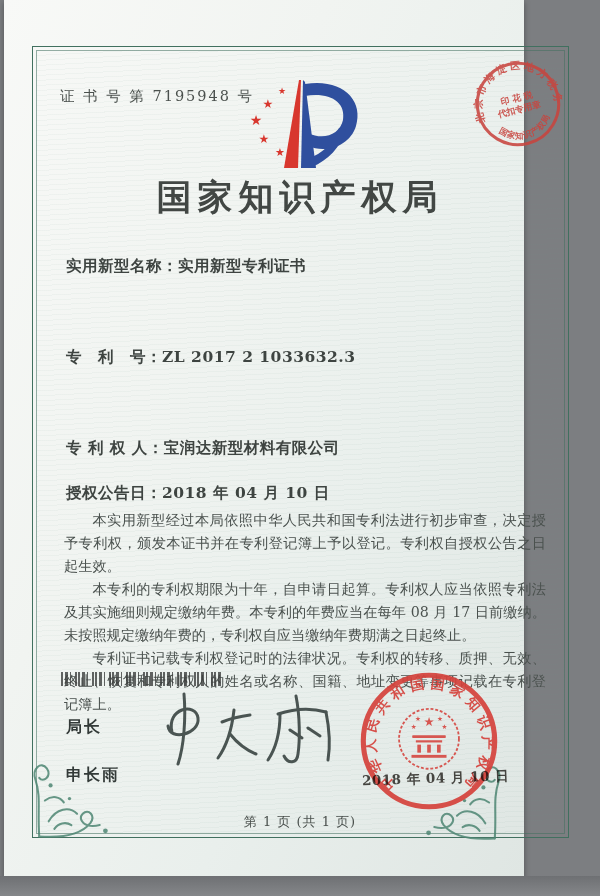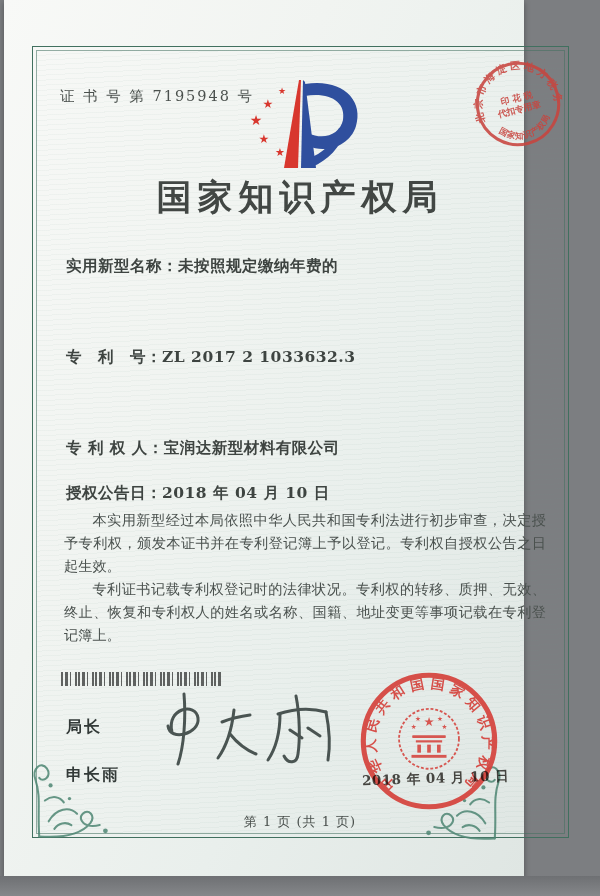--- a/index.html
+++ b/index.html
@@ -160,34 +160,35 @@
       <text font-size="11" fill="#c8453f" font-weight="bold">
         <textPath href="#ts-bot" startOffset="1" textLength="80">国家知识产权局</textPath>
       </text>
       <text x="60" y="56" text-anchor="middle" font-size="11.5" fill="#c8453f" font-weight="bold">印 花 税</text>
       <text x="60" y="71" text-anchor="middle" font-size="11.5" fill="#c8453f" font-weight="bold">代扣专用章</text>
     </svg>
 
     <div class="title">国家知识产权局</div>
 
     <div class="field-row" style="top:256px">
-      <span class="lbl">实用新型名称：</span><span class="val">未按照规定缴纳年费的</span>
+      <span class="lbl">实用新型名称：</span><span class="val">实用新型专利证书</span>
     </div>
     <div class="field-row" style="top:347px">
       <span class="lbl">专　利　号：</span><span class="val">ZL 2017 2 1033632.3</span>
     </div>
     <div class="field-row" style="top:438px">
       <span class="lbl">专 利 权 人：</span><span class="val">宝润达新型材料有限公司</span>
     </div>
     <div class="field-row" style="top:483px">
       <span class="lbl">授权公告日：</span><span class="val">2018 年 04 月 10 日</span>
     </div>
 
     <div class="paragraphs">
       <p>本实用新型经过本局依照中华人民共和国专利法进行初步审查，决定授予专利权，颁发本证书并在专利登记簿上予以登记。专利权自授权公告之日起生效。</p>
+      <p>本专利的专利权期限为十年，自申请日起算。专利权人应当依照专利法及其实施细则规定缴纳年费。本专利的年费应当在每年 08 月 17 日前缴纳。未按照规定缴纳年费的，专利权自应当缴纳年费期满之日起终止。</p>
       <p>专利证书记载专利权登记时的法律状况。专利权的转移、质押、无效、终止、恢复和专利权人的姓名或名称、国籍、地址变更等事项记载在专利登记簿上。</p>
     </div>
 
     <div class="barcode"></div>
 
     <div class="signer">
       <span>局长</span>
       <span class="name">申长雨</span>
     </div>
 

